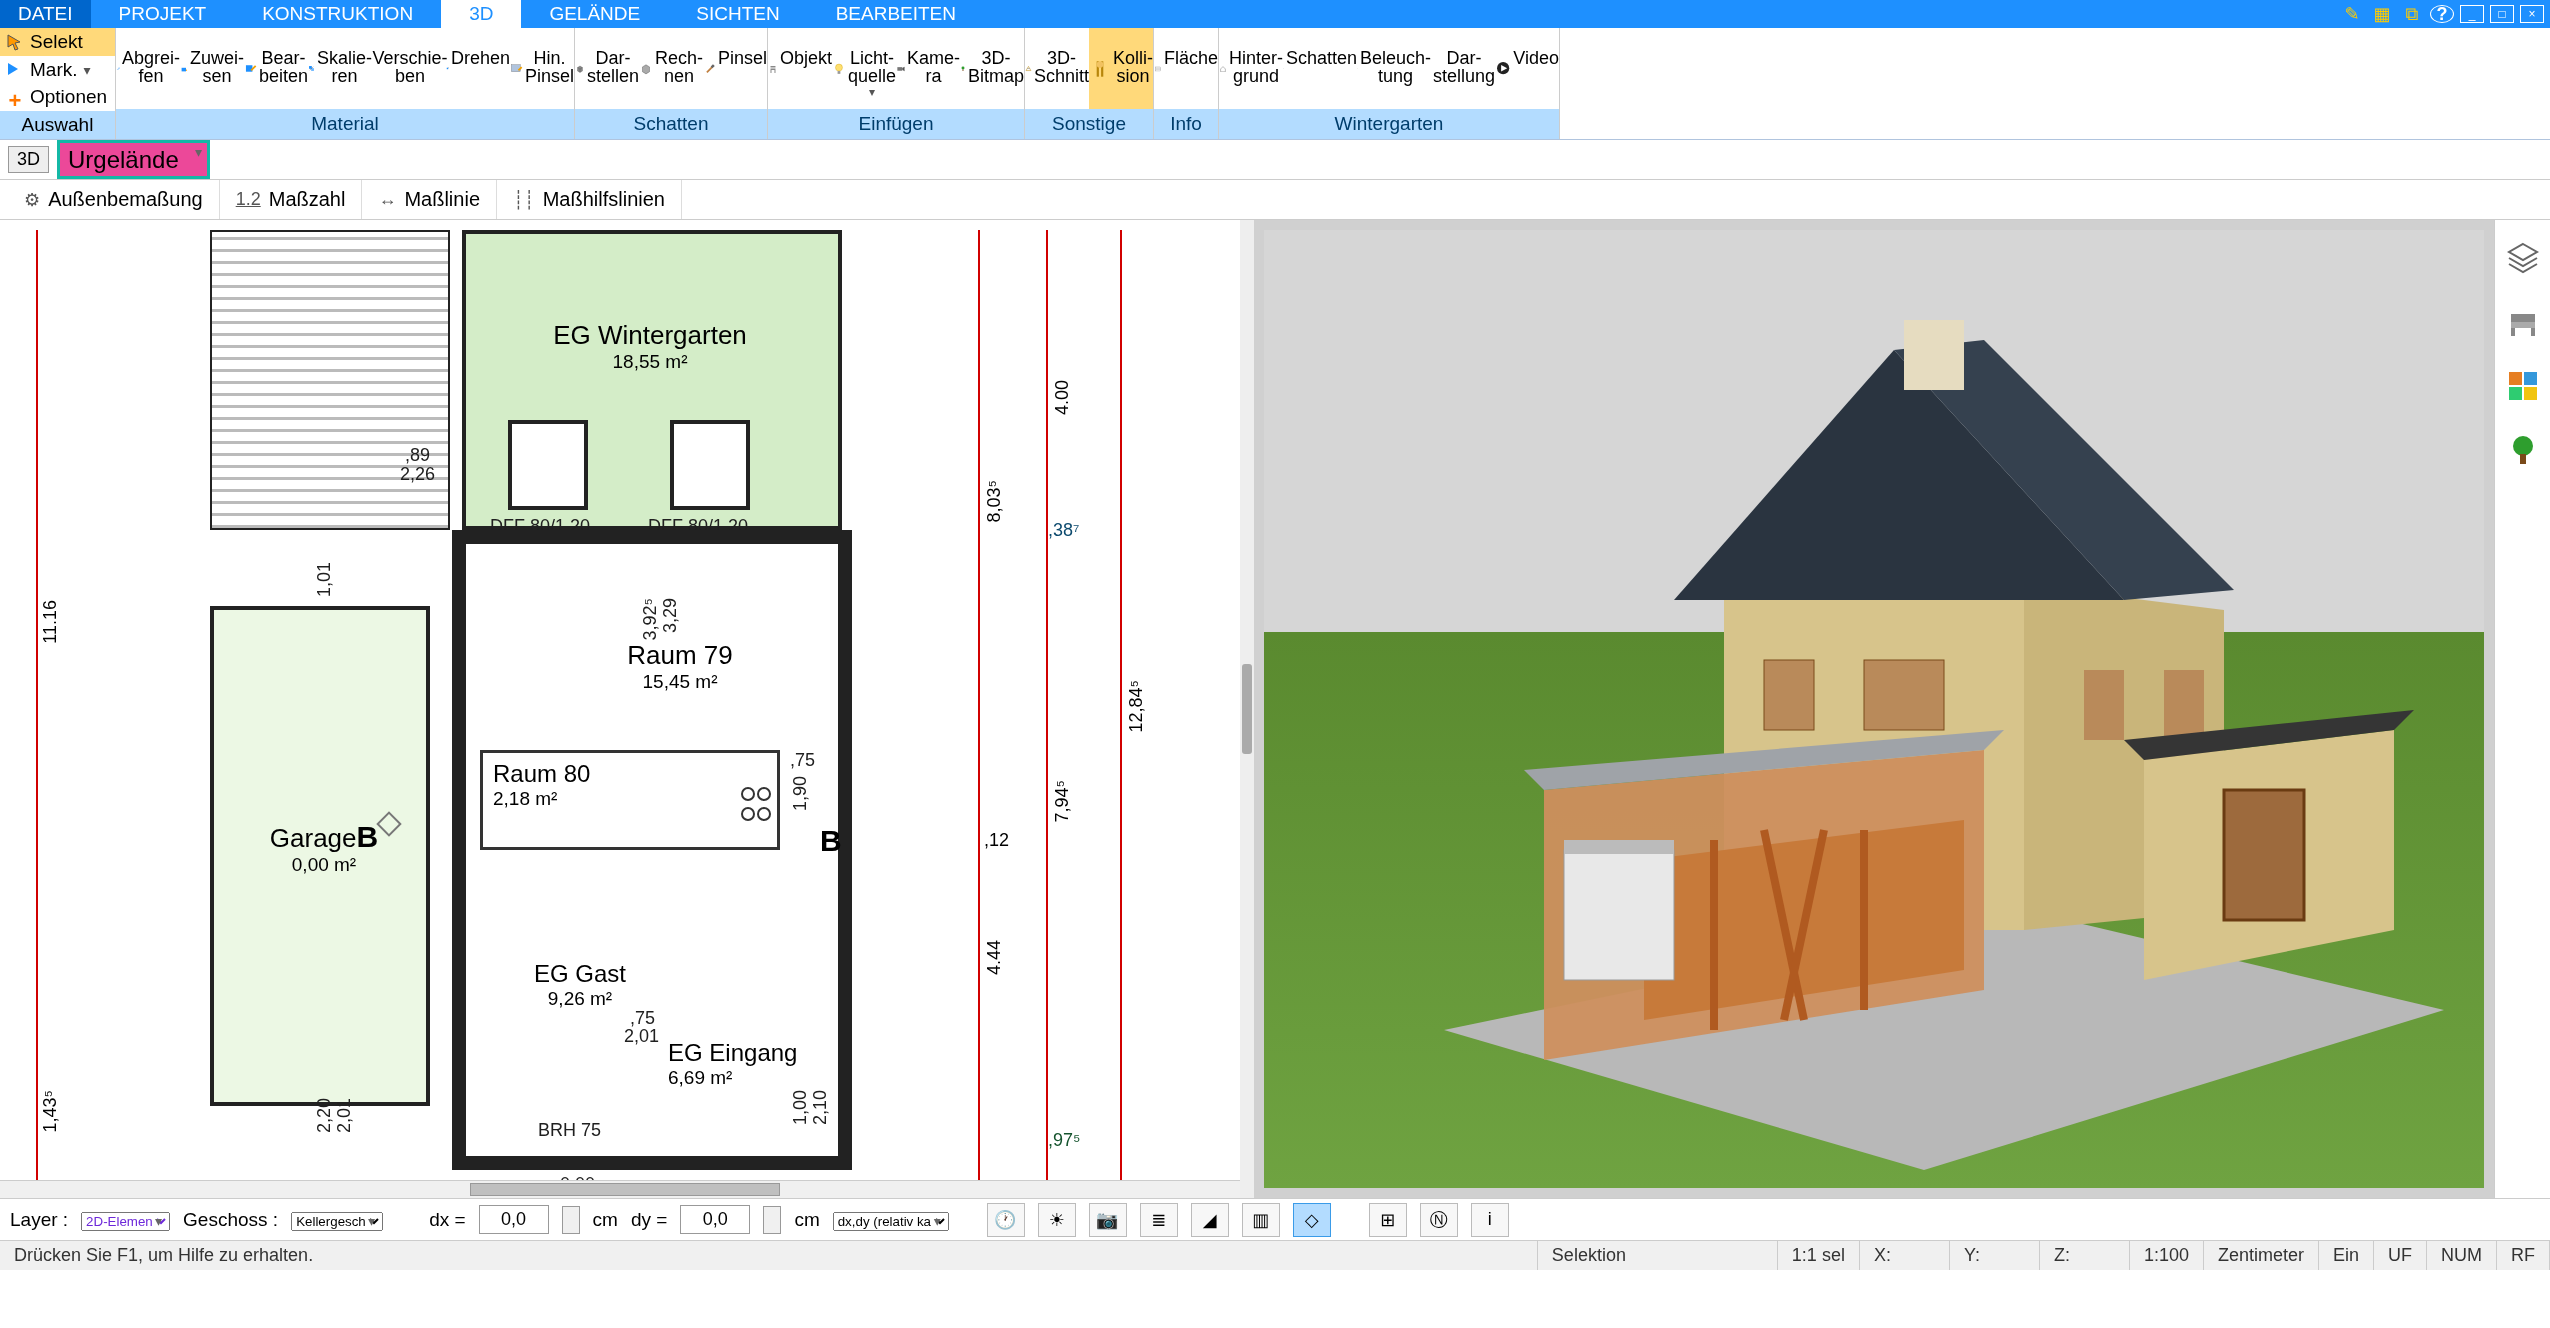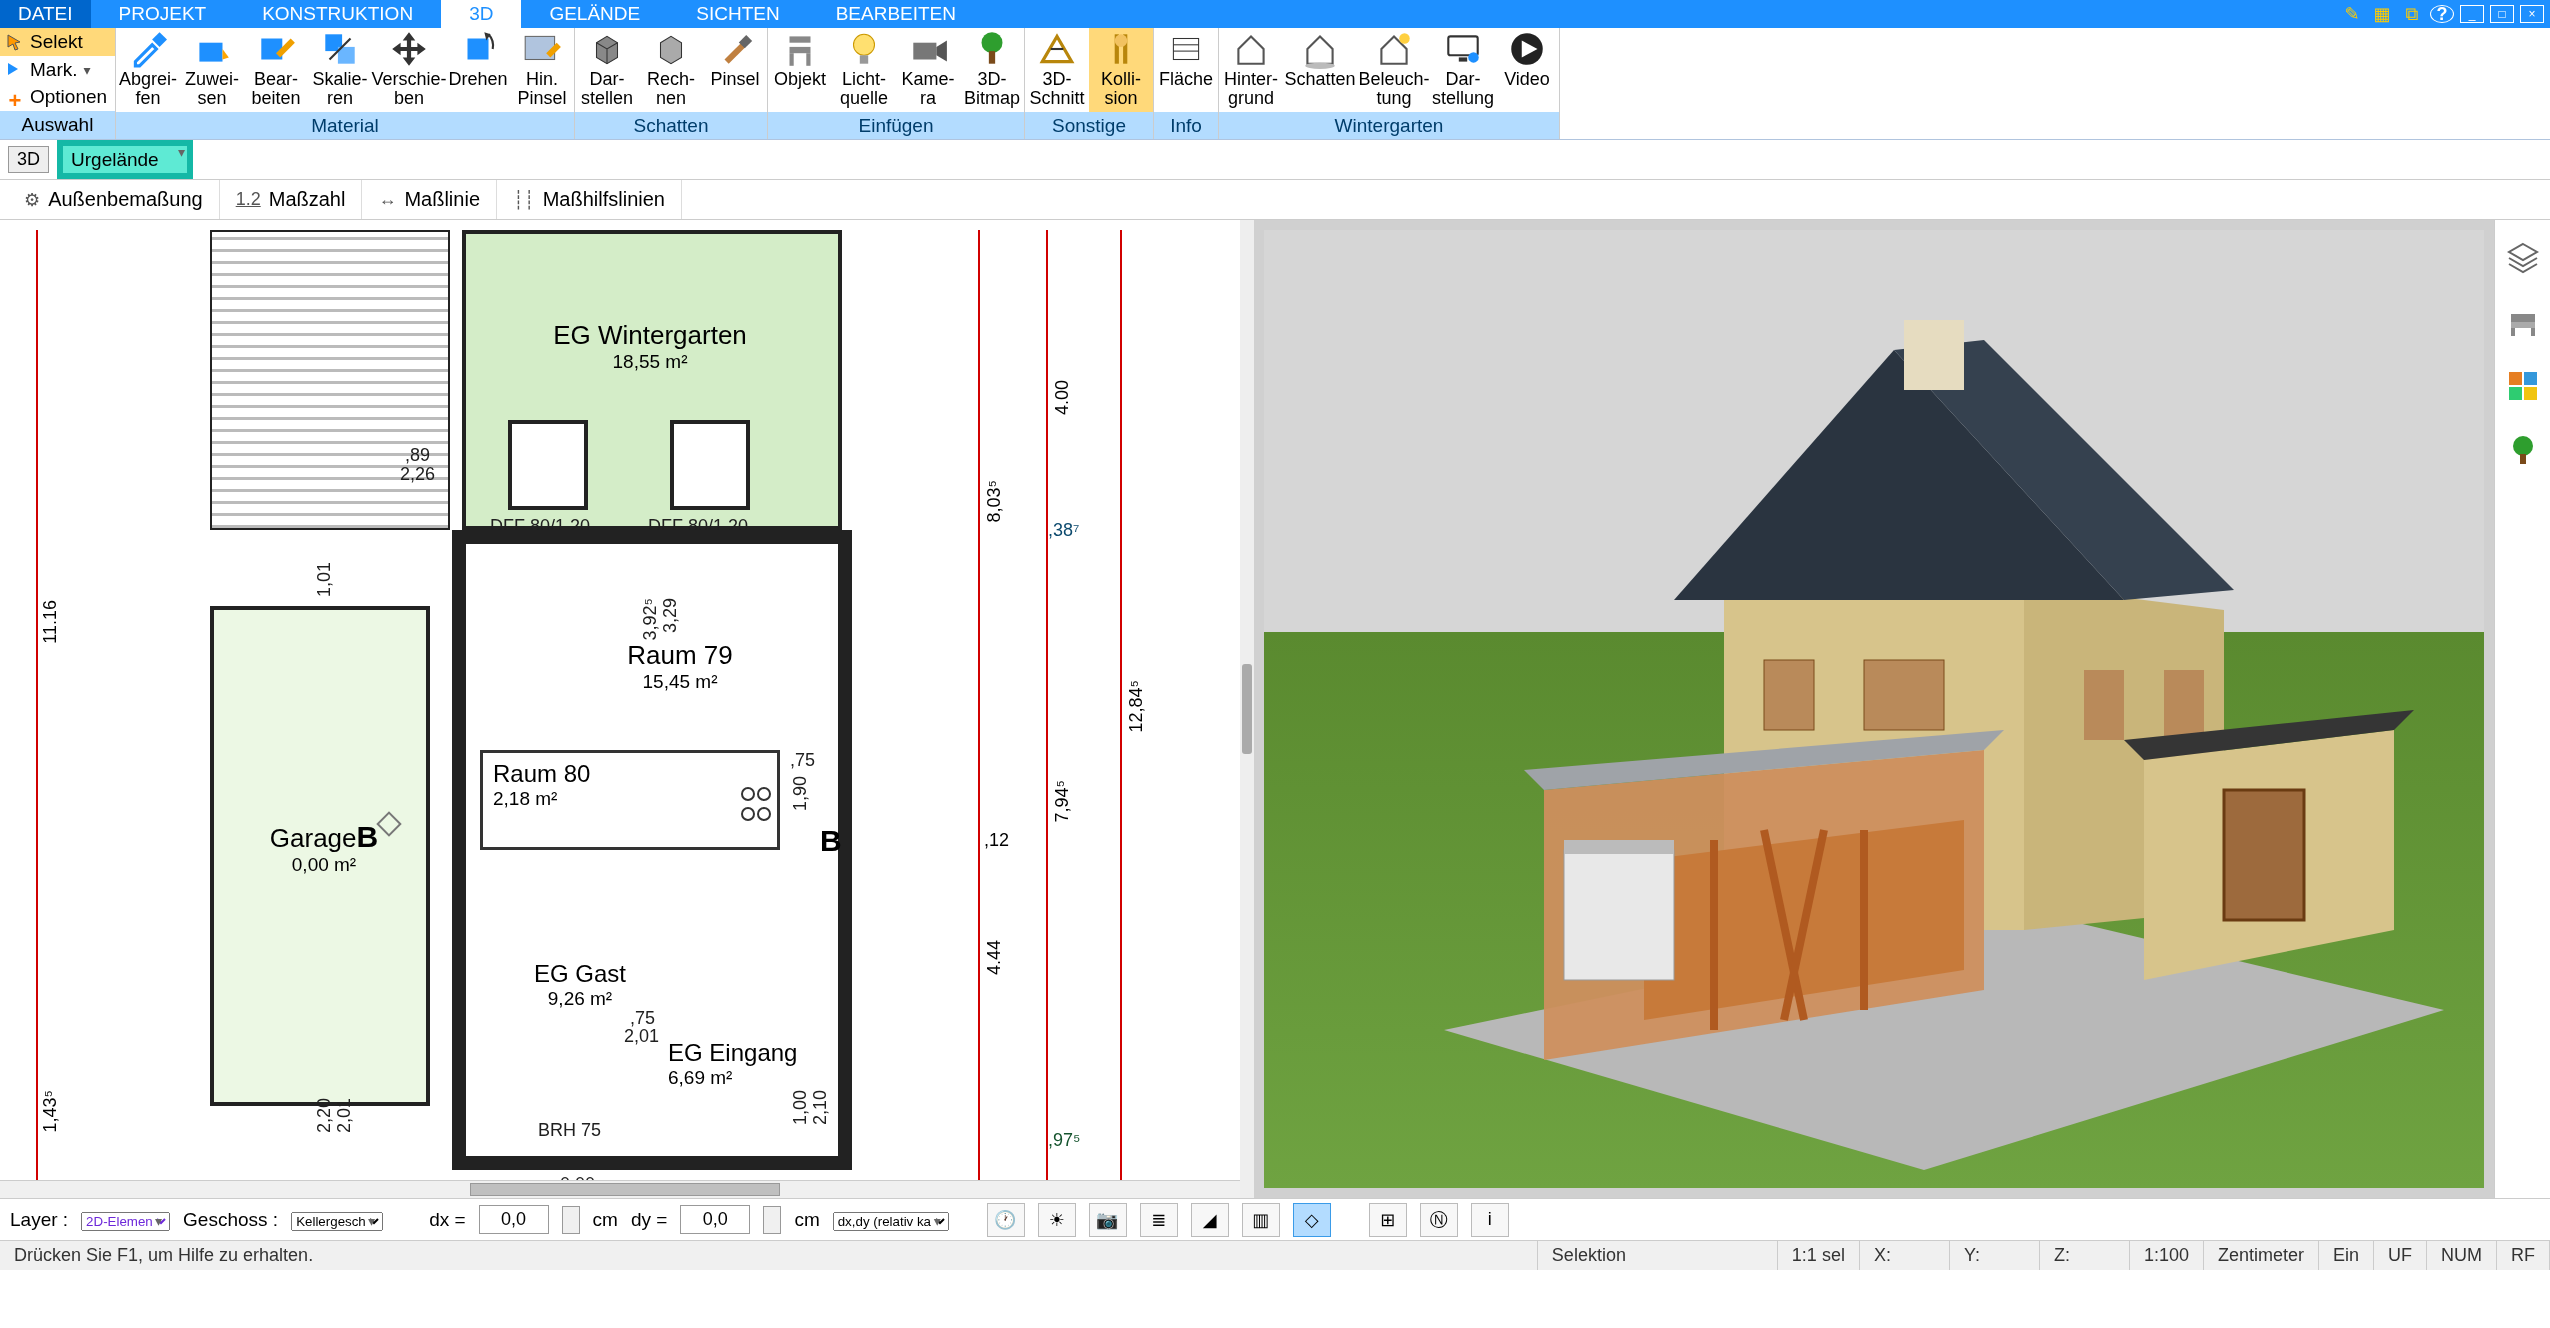--- a/index.html
+++ b/index.html
@@ -19,31 +19,31 @@
 .ribbon { height:112px; background:#fff; display:flex; border-bottom:1px solid #b0c4de; }
 .sidecol { width:116px; display:flex; flex-direction:column; border-right:1px solid #ccc; }
 .sidecol .row { flex:1; display:flex; align-items:center; gap:6px; padding:0 6px; font-size:19px; cursor:pointer; }
 .sidecol .row.sel { background:#ffd97a; }
 .sidecol .ico { width:18px; height:18px; display:inline-block; }
 .sidecol .row.auswahl { background:#b3dcff; justify-content:center; }
 
 .rgroup { display:flex; flex-direction:column; border-right:1px solid #ccc; }
 .rgroup .btns { flex:1; display:flex; }
 .rgroup .glabel { height:30px; background:#b3dcff; display:flex; align-items:center; justify-content:center; font-size:19px; color:#003d6b; }
-.rbtn { width:64px; display:flex; flex-direction:column; align-items:center; justify-content:center; gap:2px; cursor:pointer; padding:2px 0; }
+.rbtn { width:64px; display:flex; flex-direction:row; align-items:center; justify-content:center; gap:2px; cursor:pointer; padding:2px 0; }
 .rbtn.wide { width:74px; }
 .rbtn.active { background:#ffd97a; }
 .rbtn .icon { width:42px; height:38px; display:flex; align-items:center; justify-content:center; }
 .rbtn .lab { font-size:18px; text-align:center; line-height:1.05; height:40px; display:flex; flex-direction:column; justify-content:flex-start; }
 .rbtn .lab span { display:block; }
 
 
 .tbar1 { height:40px; border-bottom:1px solid #ccc; display:flex; align-items:center; gap:8px; padding:0 8px; }
 .tbar1 .box3d { border:1px solid #999; background:#eee; padding:2px 8px; font-size:18px; }
-.tbar1 select { font-size:19px; border:6px solid #14b8a6; padding:3px 28px 3px 8px; background:#5eead4; appearance:none; }
+.tbar1 select { font-size:24px; border:3px solid #14b8a6; padding:3px 28px 3px 8px; background:#ec4899; appearance:none; }
 .selwrap { position:relative; }
 .selwrap::after { content:"▾"; position:absolute; right:8px; top:4px; font-size:14px; color:#666; pointer-events:none; }
 
 .tbar2 { height:40px; border-bottom:1px solid #ccc; display:flex; align-items:center; padding:0 8px; gap:0; }
 .tbar2 .btn { display:flex; align-items:center; gap:8px; padding:0 16px; height:100%; border-right:1px solid #ddd; font-size:20px; cursor:pointer; }
 .tbar2 .btn .ico { font-size:18px; color:#555; }
 
 
 .main { height:978px; display:flex; position:relative; }
 .pane2d { width:1240px; background:#fff; position:relative; overflow:hidden; }

